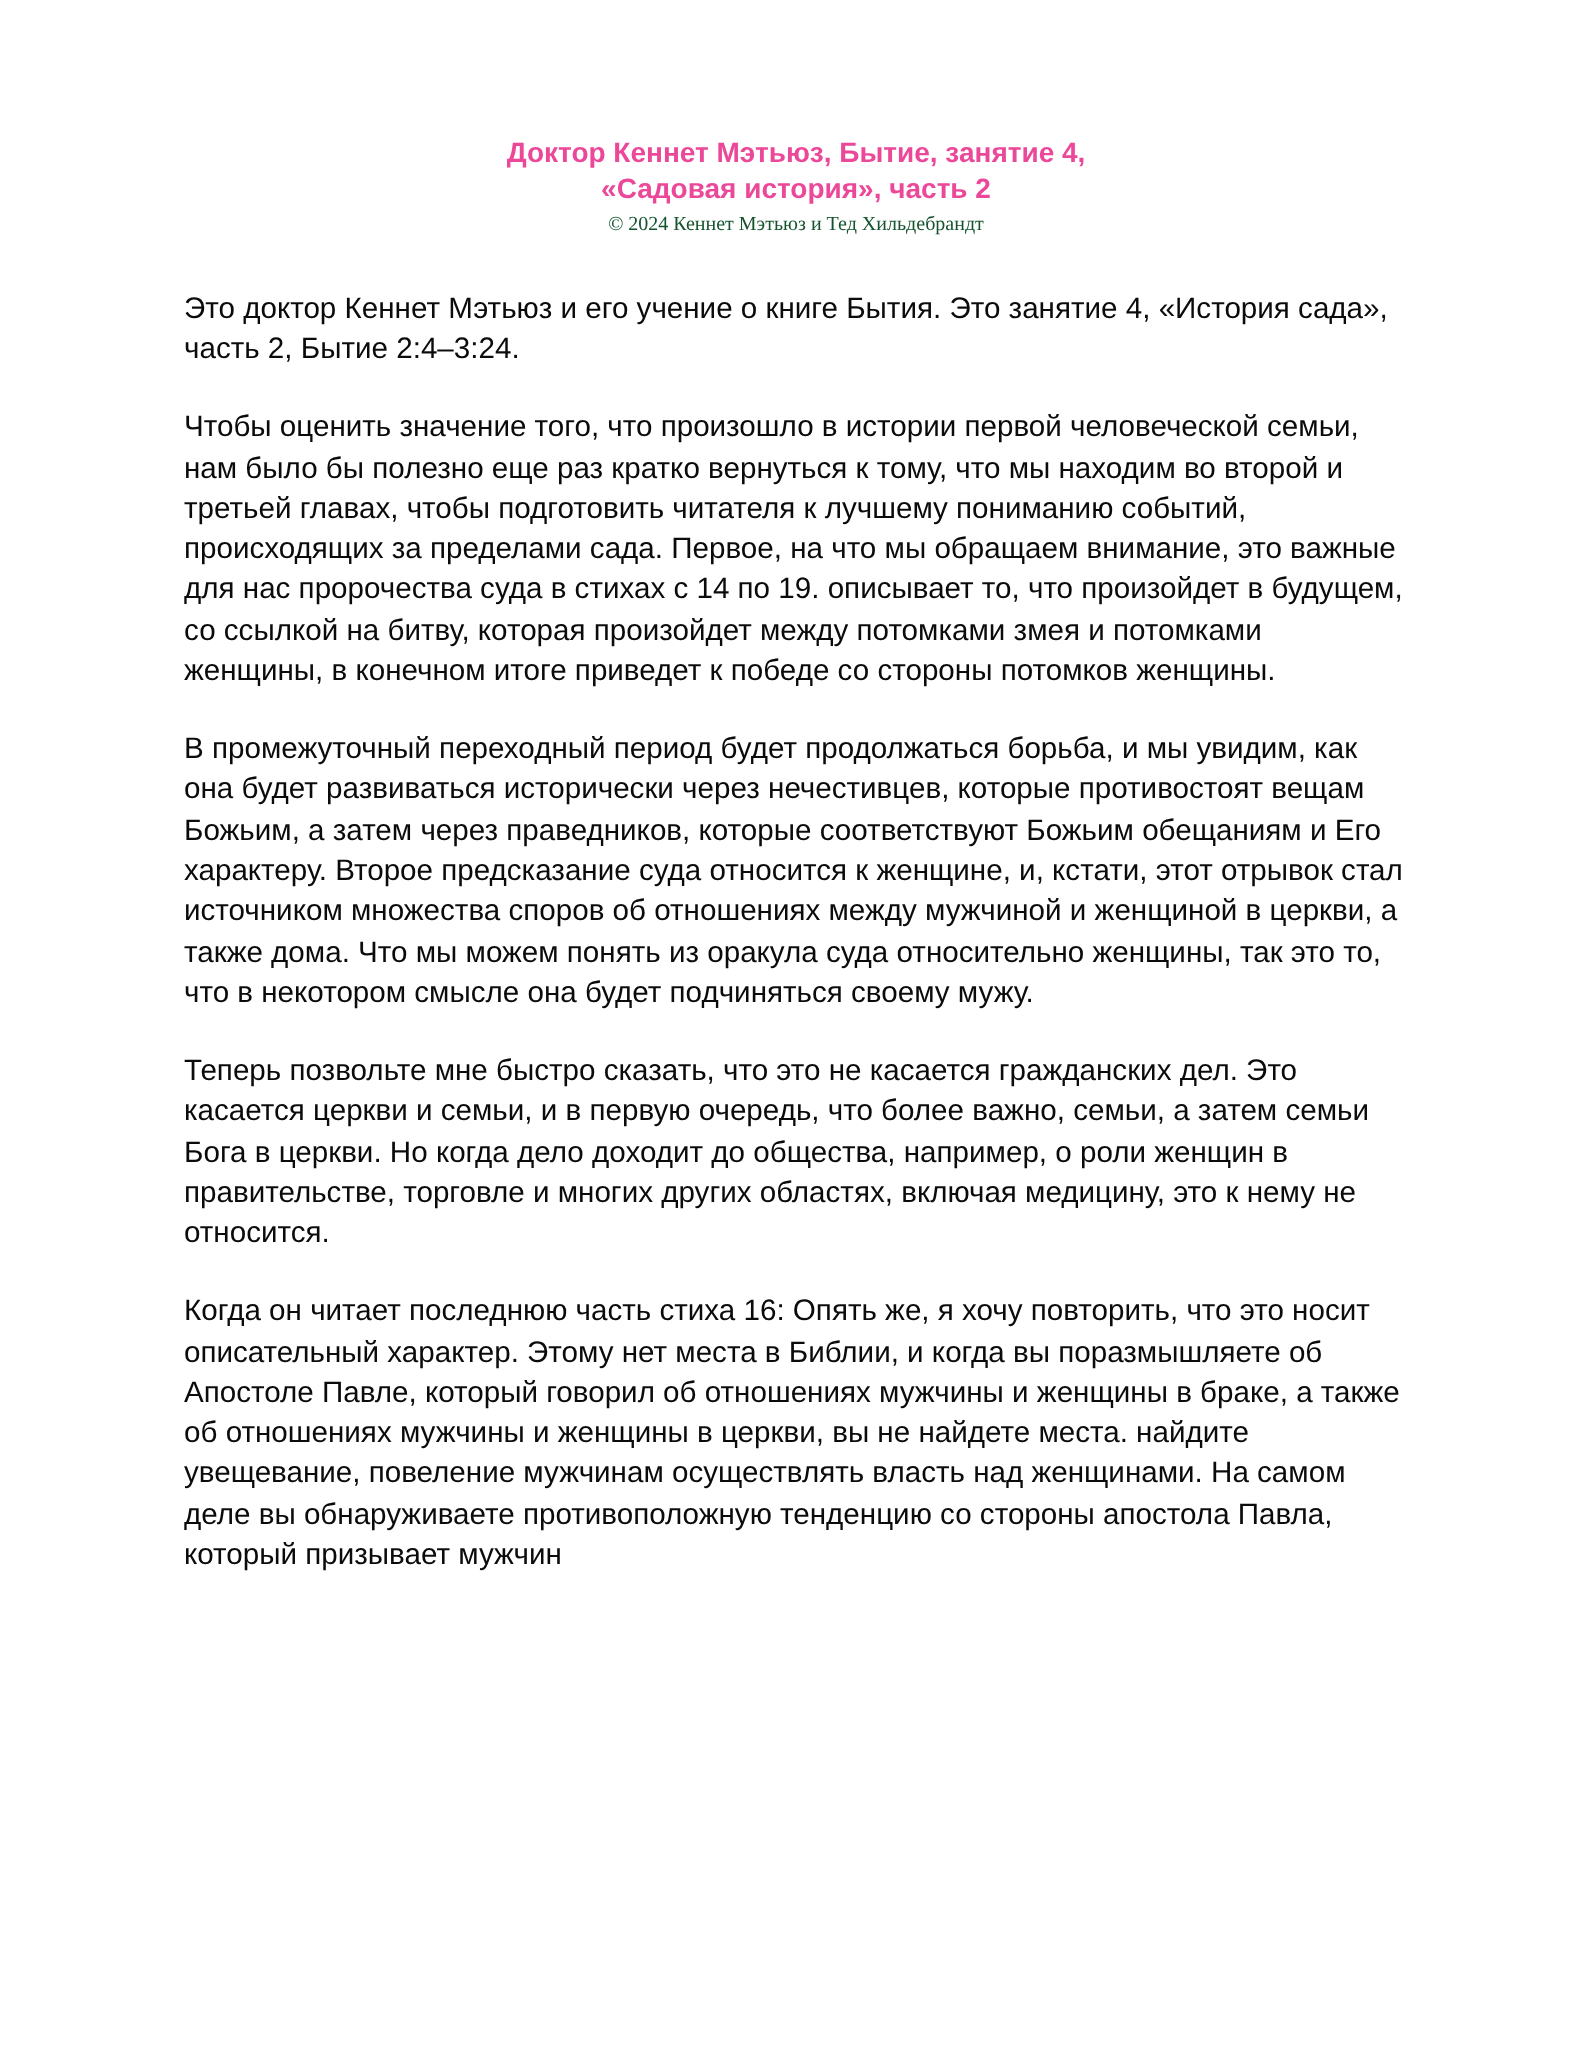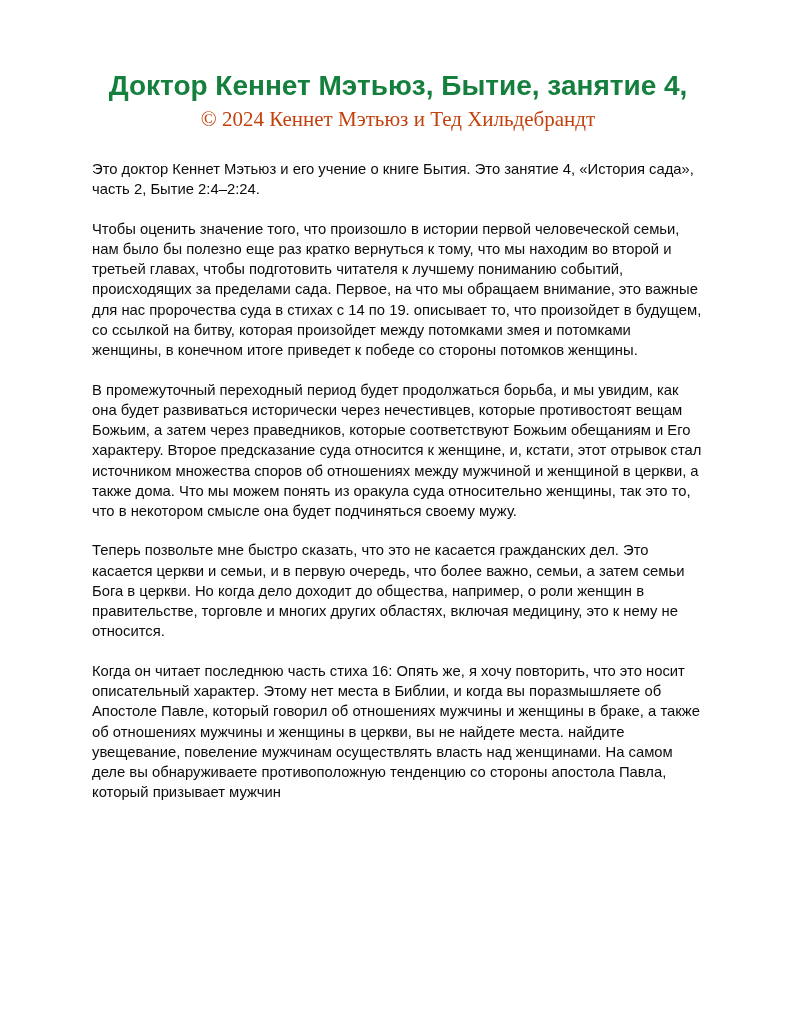--- a/index.html
+++ b/index.html
@@ -18,57 +18,58 @@
     box-sizing: border-box;
     width: 794px;
     height: 1024px;
     padding: 68px 90px 40px 92px;
     background: #ffffff;
   }
   .doc-title {
     text-align: center;
     font-family: "Liberation Sans", sans-serif;
     font-weight: 700;
-    font-size: 28px;
+    font-size: 14px;
     line-height: 1.28;
     margin: 0;
-    color: #15803d;
+    color: #ec4899;
   }
   .copyright {
     text-align: center;
     font-family: "Liberation Serif", serif;
-    font-size: 21px;
+    font-size: 10px;
     line-height: 1.3;
     margin: 2px 0 0 0;
-    color: #c2410c;
+    color: #14532d;
   }
   .doc-body {
     margin-top: 26px;
   }
   .doc-body p {
     font-family: "Liberation Sans", sans-serif;
     font-size: 14.8px;
     line-height: 1.37;
     margin: 0 0 19px 0;
     text-align: left;
     color: #0b0b0b;
   }
 </style>
 </head>
 <body>
 
 <div class="page">
 
   <h1 class="doc-title">
     <span>Доктор Кеннет Мэтьюз, Бытие, занятие 4,</span><br>
+    <span>«Садовая история», часть 2</span>
   </h1>
 
   <div class="copyright">© 2024 Кеннет Мэтьюз и Тед Хильдебрандт</div>
 
   <div class="doc-body">
-    <p>Это доктор Кеннет Мэтьюз и его учение о книге Бытия. Это занятие 4, «История сада», часть 2, Бытие 2:4–2:24.</p>
+    <p>Это доктор Кеннет Мэтьюз и его учение о книге Бытия. Это занятие 4, «История сада», часть 2, Бытие 2:4–3:24.</p>
     <p>Чтобы оценить значение того, что произошло в истории первой человеческой семьи, нам было бы полезно еще раз кратко вернуться к тому, что мы находим во второй и третьей главах, чтобы подготовить читателя к лучшему пониманию событий, происходящих за пределами сада. Первое, на что мы обращаем внимание, это важные для нас пророчества суда в стихах с 14 по 19. описывает то, что произойдет в будущем, со ссылкой на битву, которая произойдет между потомками змея и потомками женщины, в конечном итоге приведет к победе со стороны потомков женщины.</p>
     <p>В промежуточный переходный период будет продолжаться борьба, и мы увидим, как она будет развиваться исторически через нечестивцев, которые противостоят вещам Божьим, а затем через праведников, которые соответствуют Божьим обещаниям и Его характеру. Второе предсказание суда относится к женщине, и, кстати, этот отрывок стал источником множества споров об отношениях между мужчиной и женщиной в церкви, а также дома. Что мы можем понять из оракула суда относительно женщины, так это то, что в некотором смысле она будет подчиняться своему мужу.</p>
     <p>Теперь позвольте мне быстро сказать, что это не касается гражданских дел. Это касается церкви и семьи, и в первую очередь, что более важно, семьи, а затем семьи Бога в церкви. Но когда дело доходит до общества, например, о роли женщин в правительстве, торговле и многих других областях, включая медицину, это к нему не относится.</p>
     <p>Когда он читает последнюю часть стиха 16: Опять же, я хочу повторить, что это носит описательный характер. Этому нет места в Библии, и когда вы поразмышляете об Апостоле Павле, который говорил об отношениях мужчины и женщины в браке, а также об отношениях мужчины и женщины в церкви, вы не найдете места. найдите увещевание, повеление мужчинам осуществлять власть над женщинами. На самом деле вы обнаруживаете противоположную тенденцию со стороны апостола Павла, который призывает мужчин</p>
   </div>
 
 </div>
 
 </body></html>

